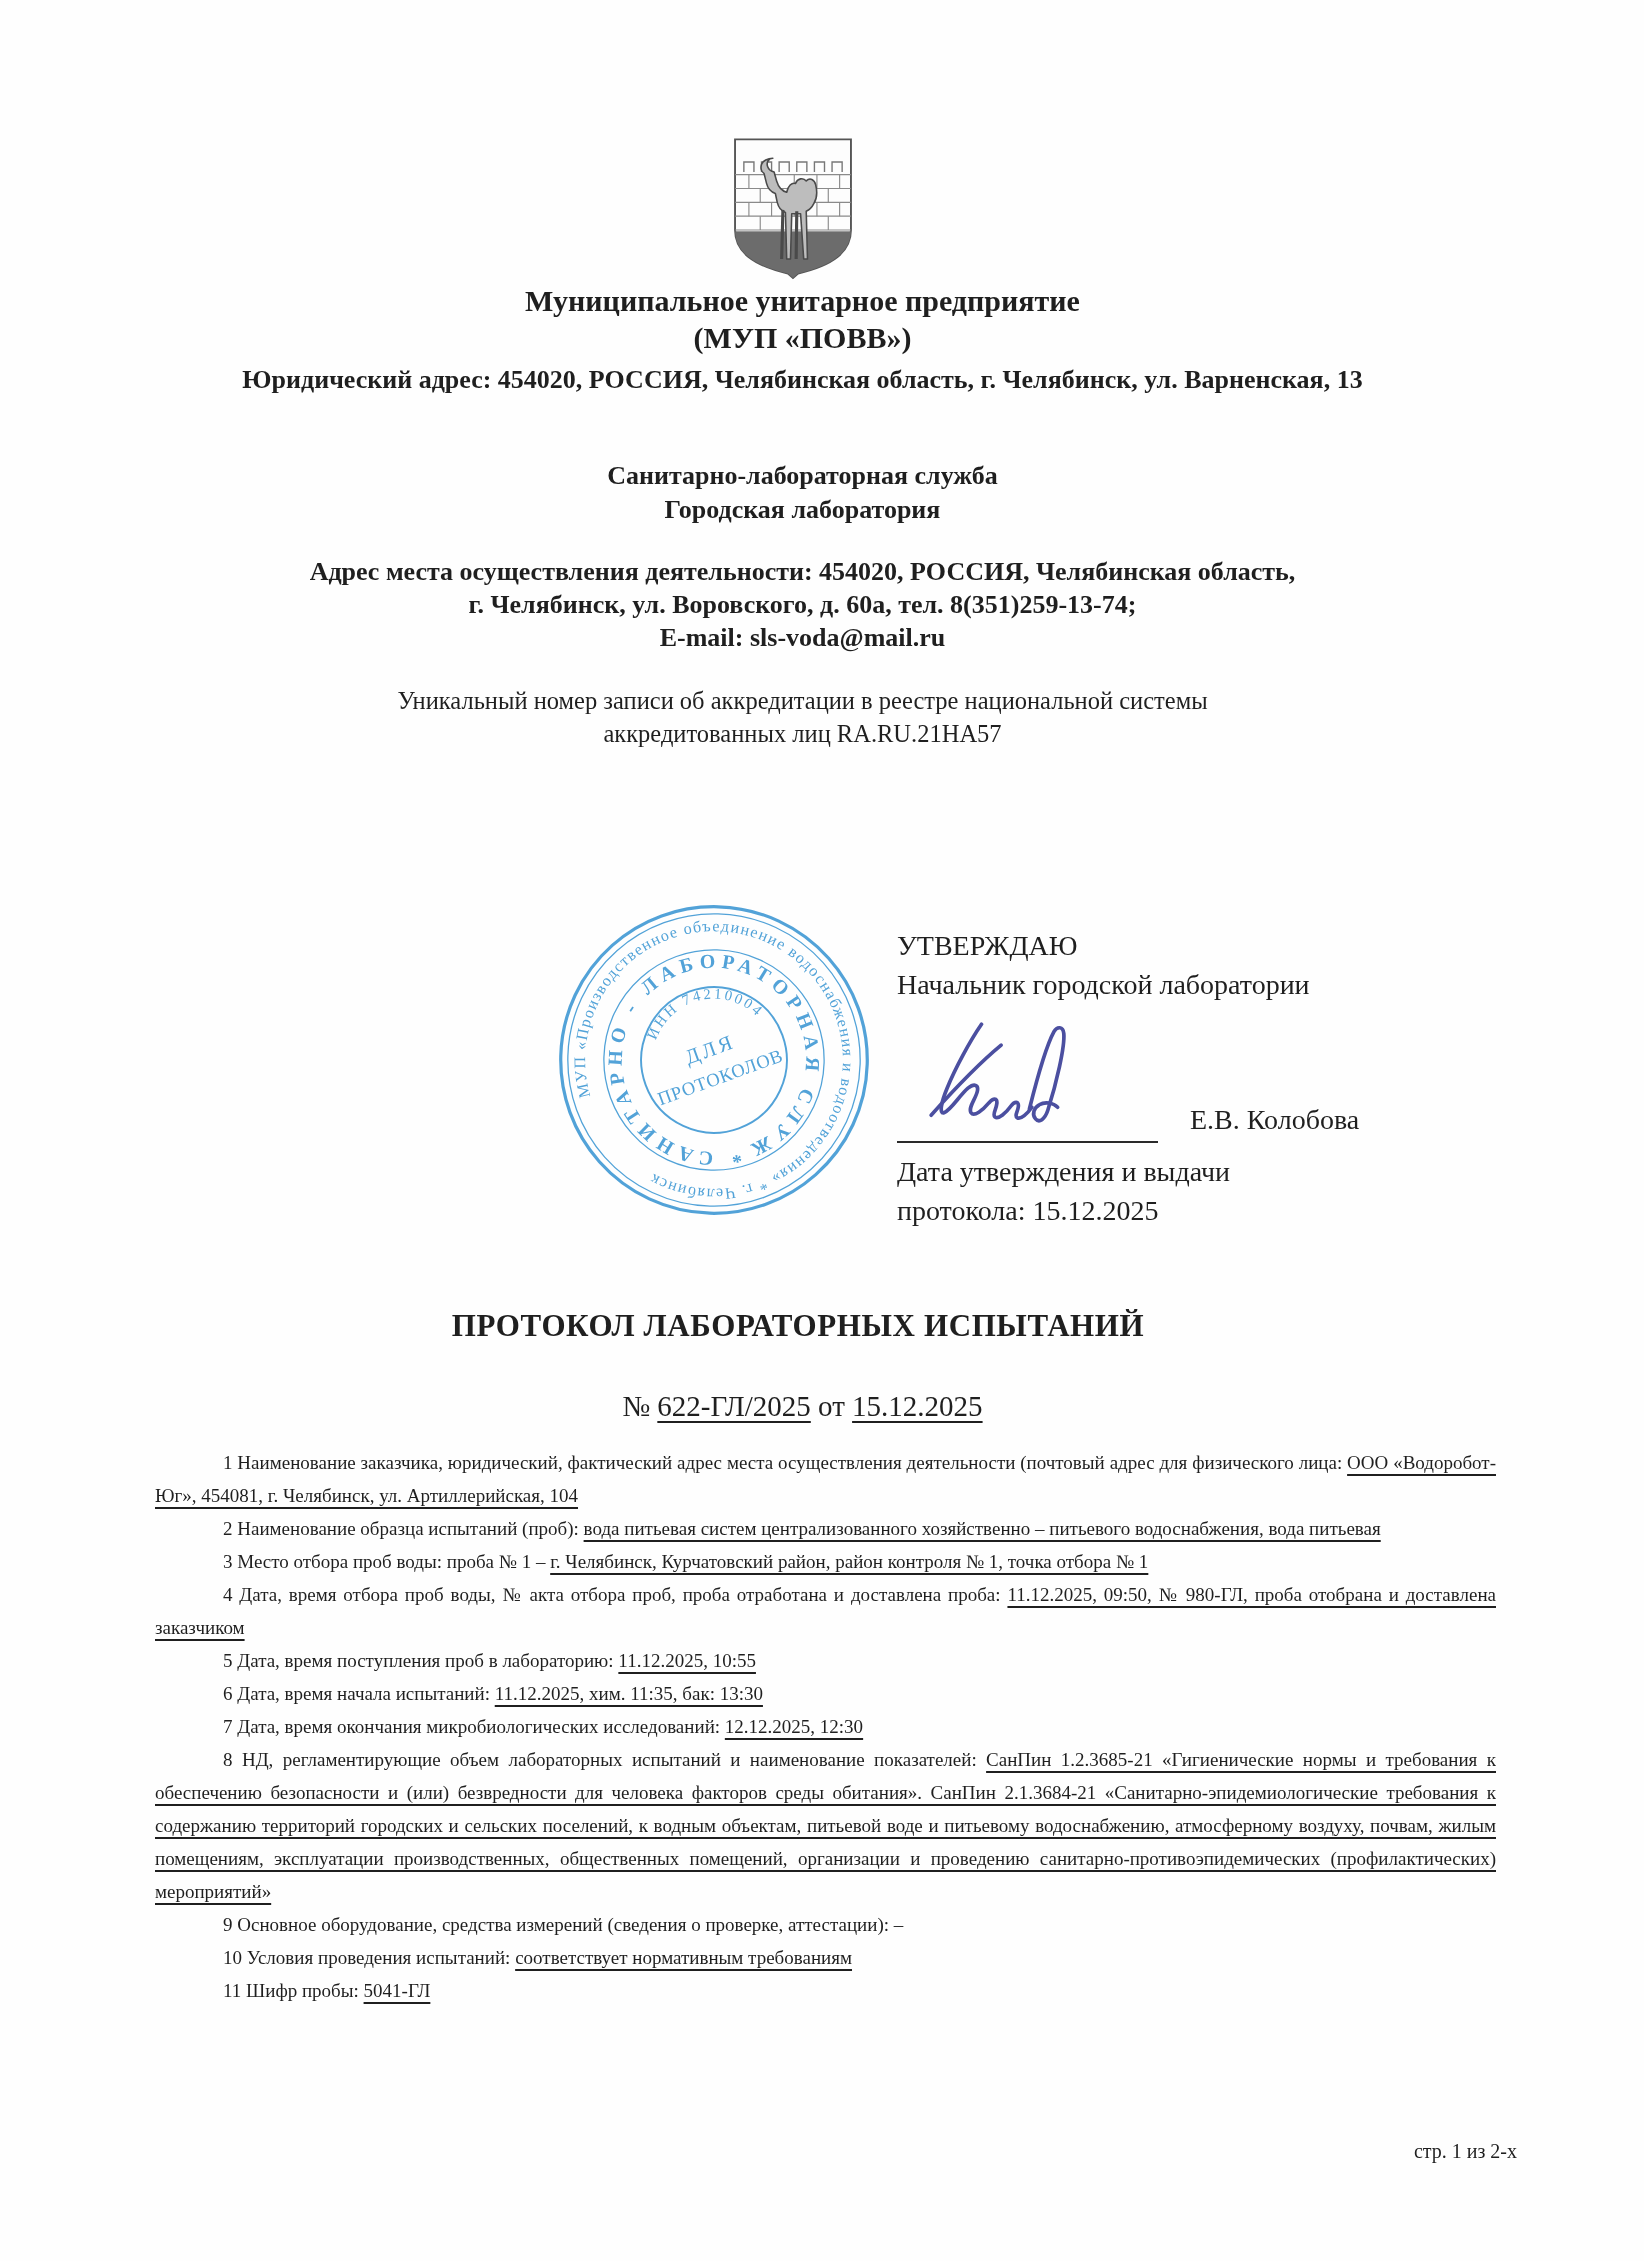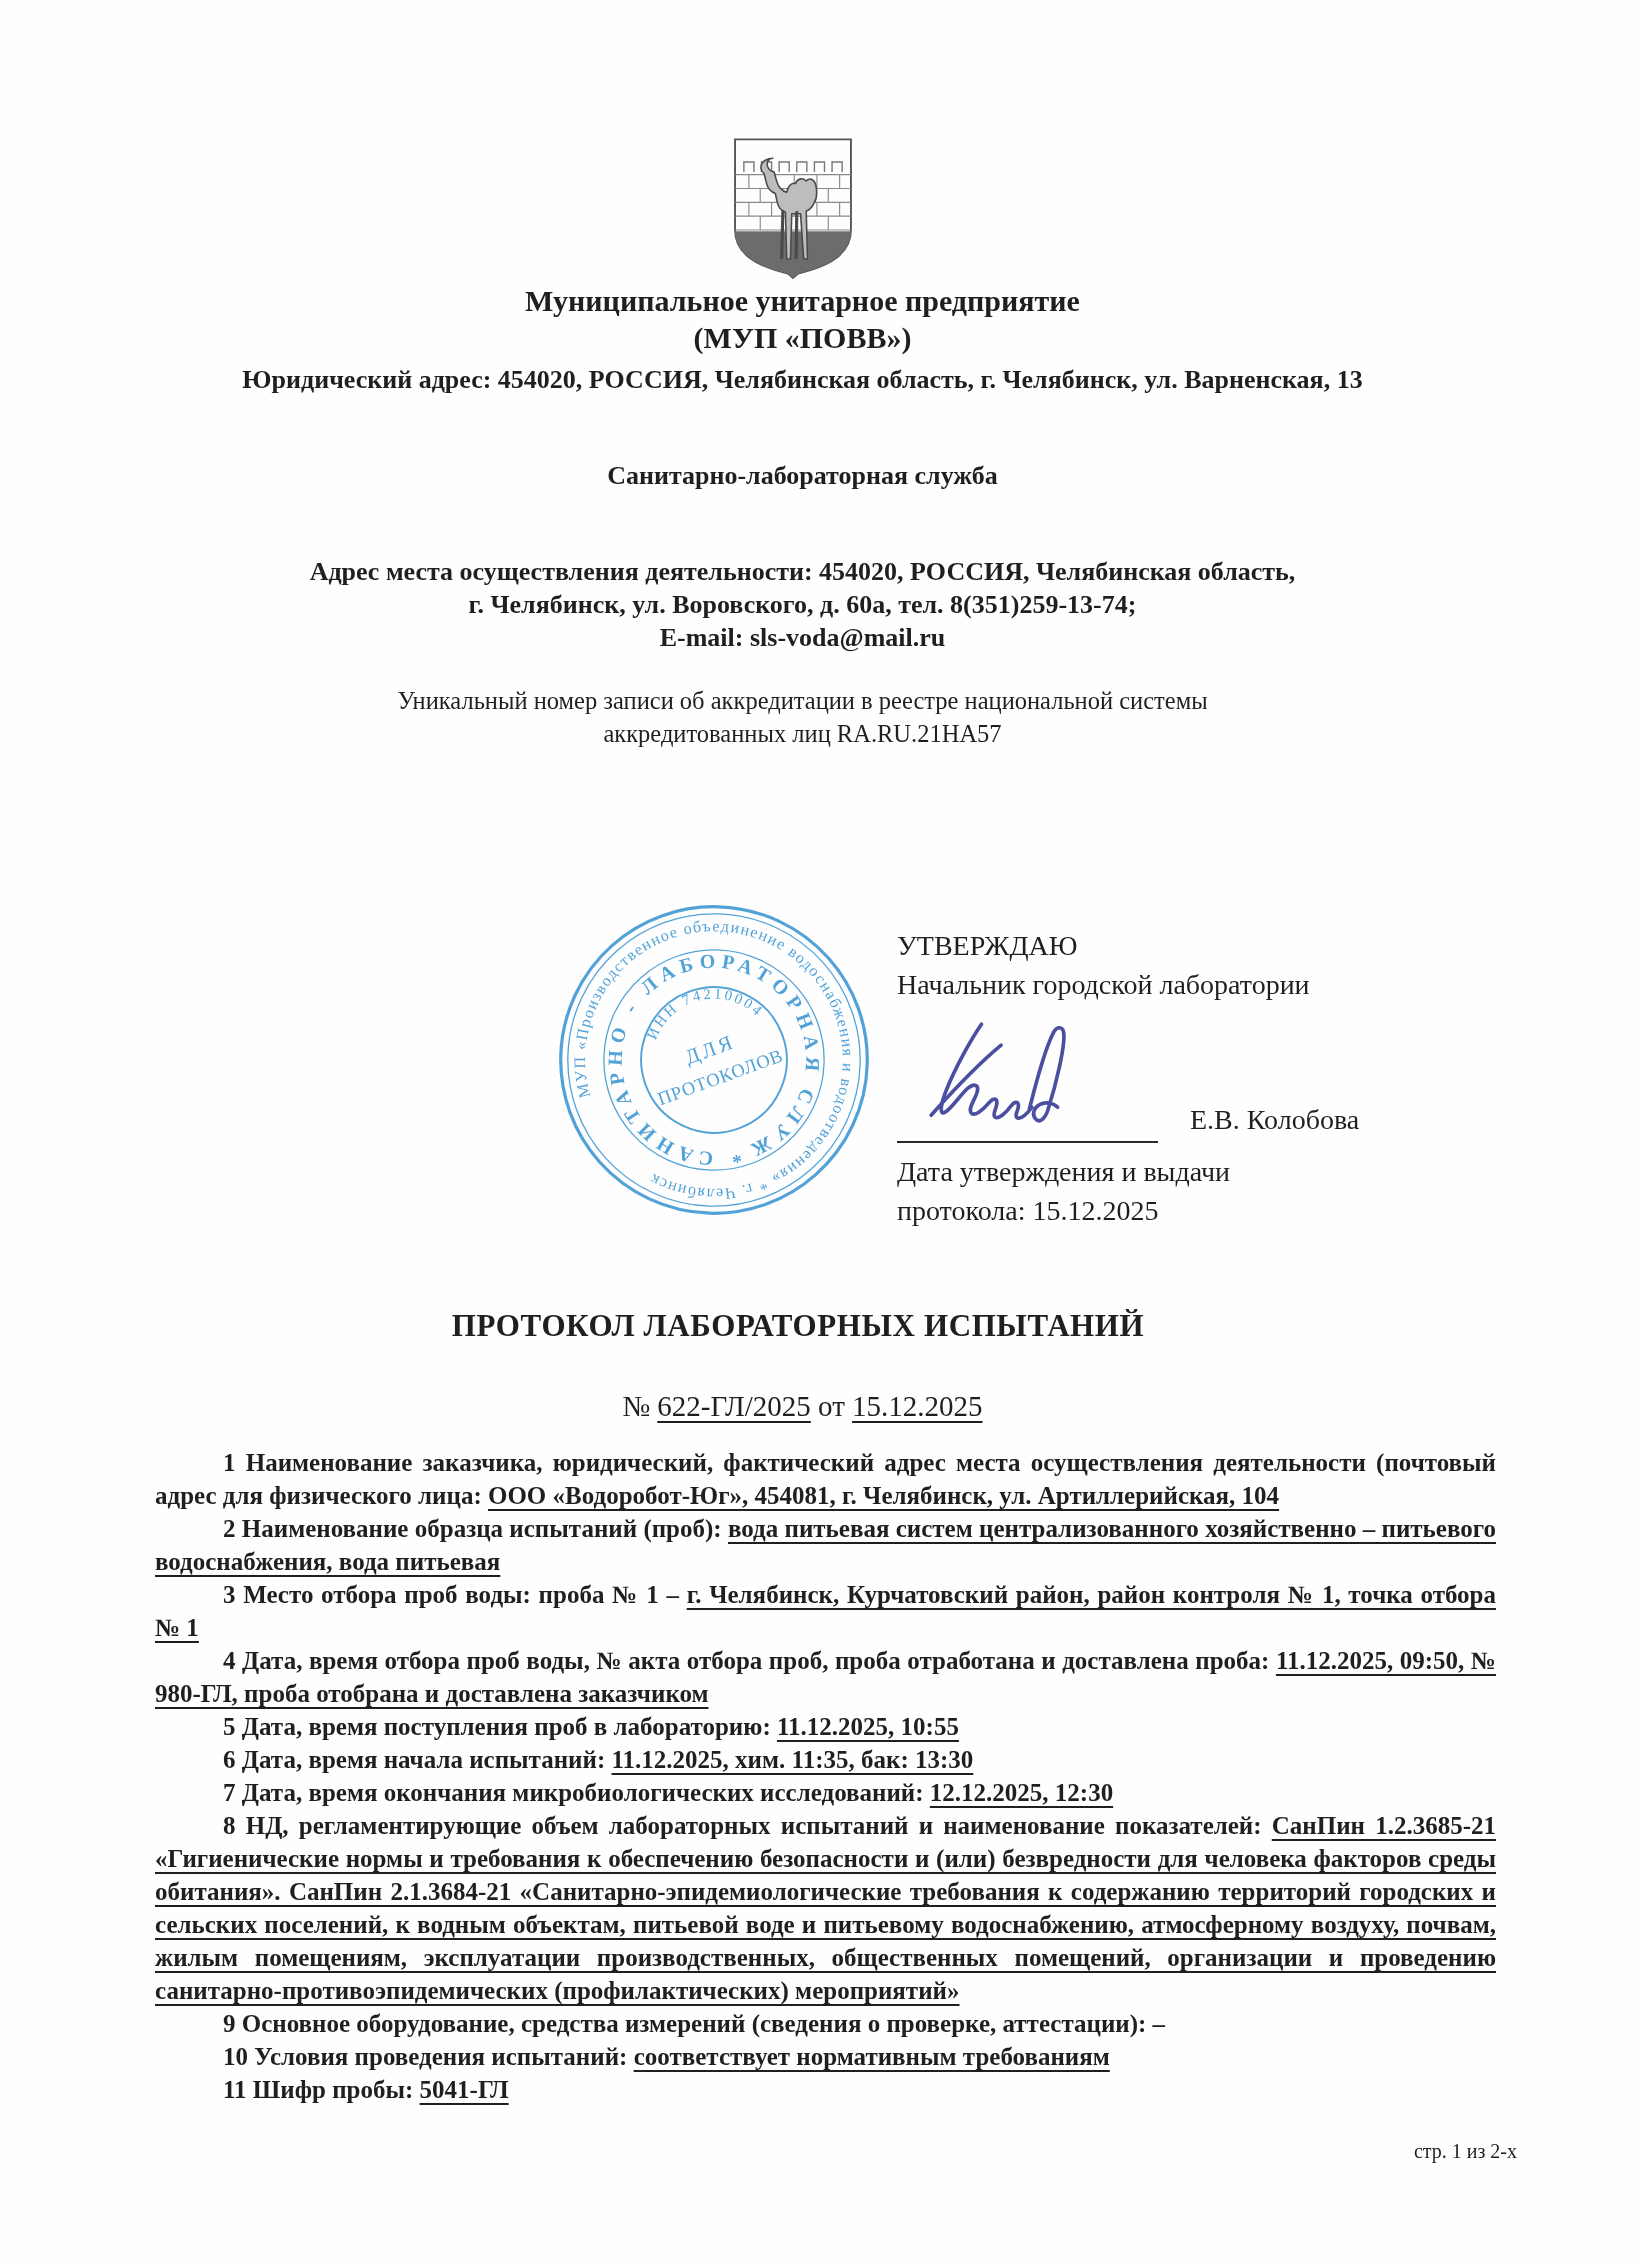--- a/index.html
+++ b/index.html
@@ -34,21 +34,21 @@
   .sig-name{position:absolute;left:293px;bottom:3.9px;white-space:nowrap;}
   
   .title{position:absolute;left:0;right:48px;top:1308px;text-align:center;
          font-weight:bold;font-size:31px;letter-spacing:0.6px;}
   .num-line{position:absolute;left:0;right:39px;top:1390px;text-align:center;font-size:29px;}
   .num-line span{white-space:pre-wrap;}
   
   .u{text-decoration:underline;text-decoration-thickness:1.6px;text-underline-offset:5.2px;}
   
   .items{position:absolute;left:155px;top:1446px;width:1341px;
-         font-size:25px;line-height:33px;text-align:justify;font-weight:bold;}
+         font-size:19px;line-height:33px;text-align:justify;}
   .items p{margin:0;text-indent:68px;}
   
   .footer{position:absolute;right:127px;top:2140px;font-size:20px;}
 </style>
 </head>
 <body>
 
 <div class="page">
 
   <div class="crest">
@@ -112,20 +112,21 @@
   </div>
 
   <div class="hdr-block hdr-main">
     <div class="ln">Муниципальное унитарное предприятие</div>
     <div class="ln">(МУП «ПОВВ»)</div>
     <div class="ln-legal">Юридический адрес: 454020, РОССИЯ, Челябинская область, г. Челябинск, ул. Варненская, 13</div>
   </div>
 
   <div class="hdr-block hdr-service">
     <div class="ln">Санитарно-лабораторная служба</div>
+    <div class="ln">Городская лаборатория</div>
   </div>
 
   <div class="hdr-block hdr-addr">
     <div class="ln">Адрес места осуществления деятельности: 454020, РОССИЯ, Челябинская область,</div>
     <div class="ln">г. Челябинск, ул. Воровского, д. 60а, тел. 8(351)259-13-74;</div>
     <div class="ln">E-mail: sls-voda@mail.ru</div>
   </div>
 
   <div class="hdr-block hdr-accr">
     <div class="ln">Уникальный номер записи об аккредитации в реестре национальной системы</div>

